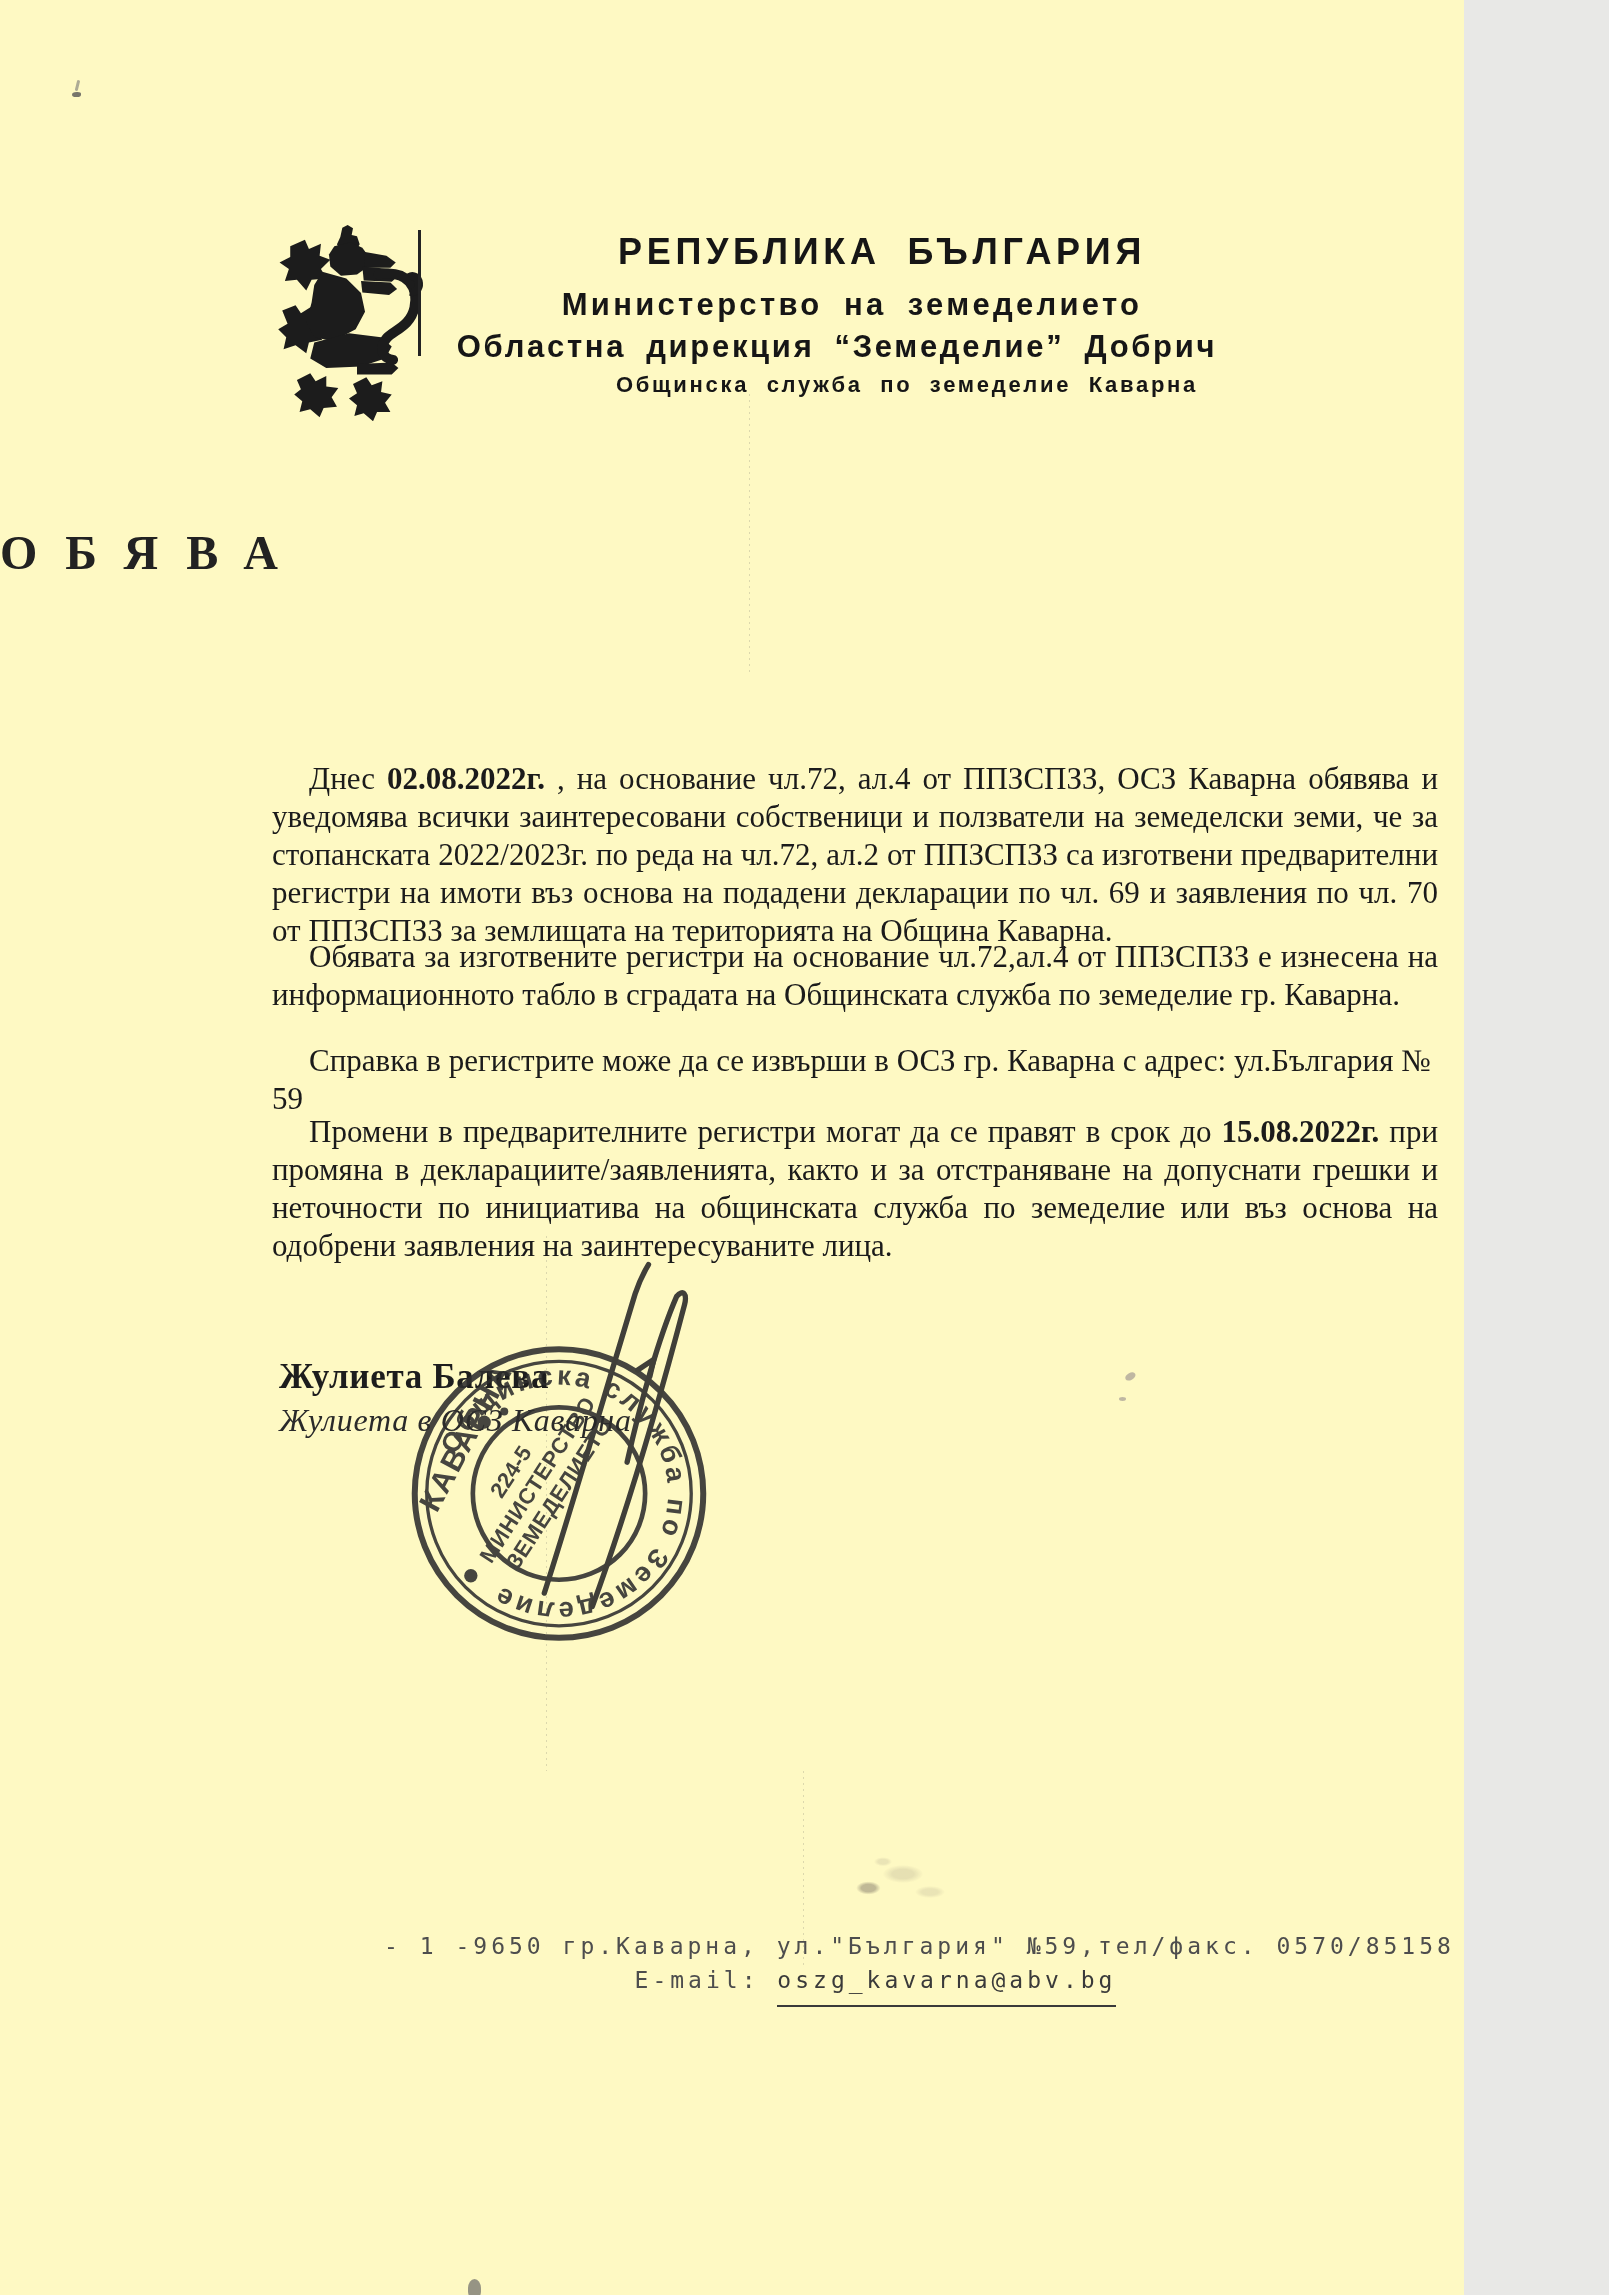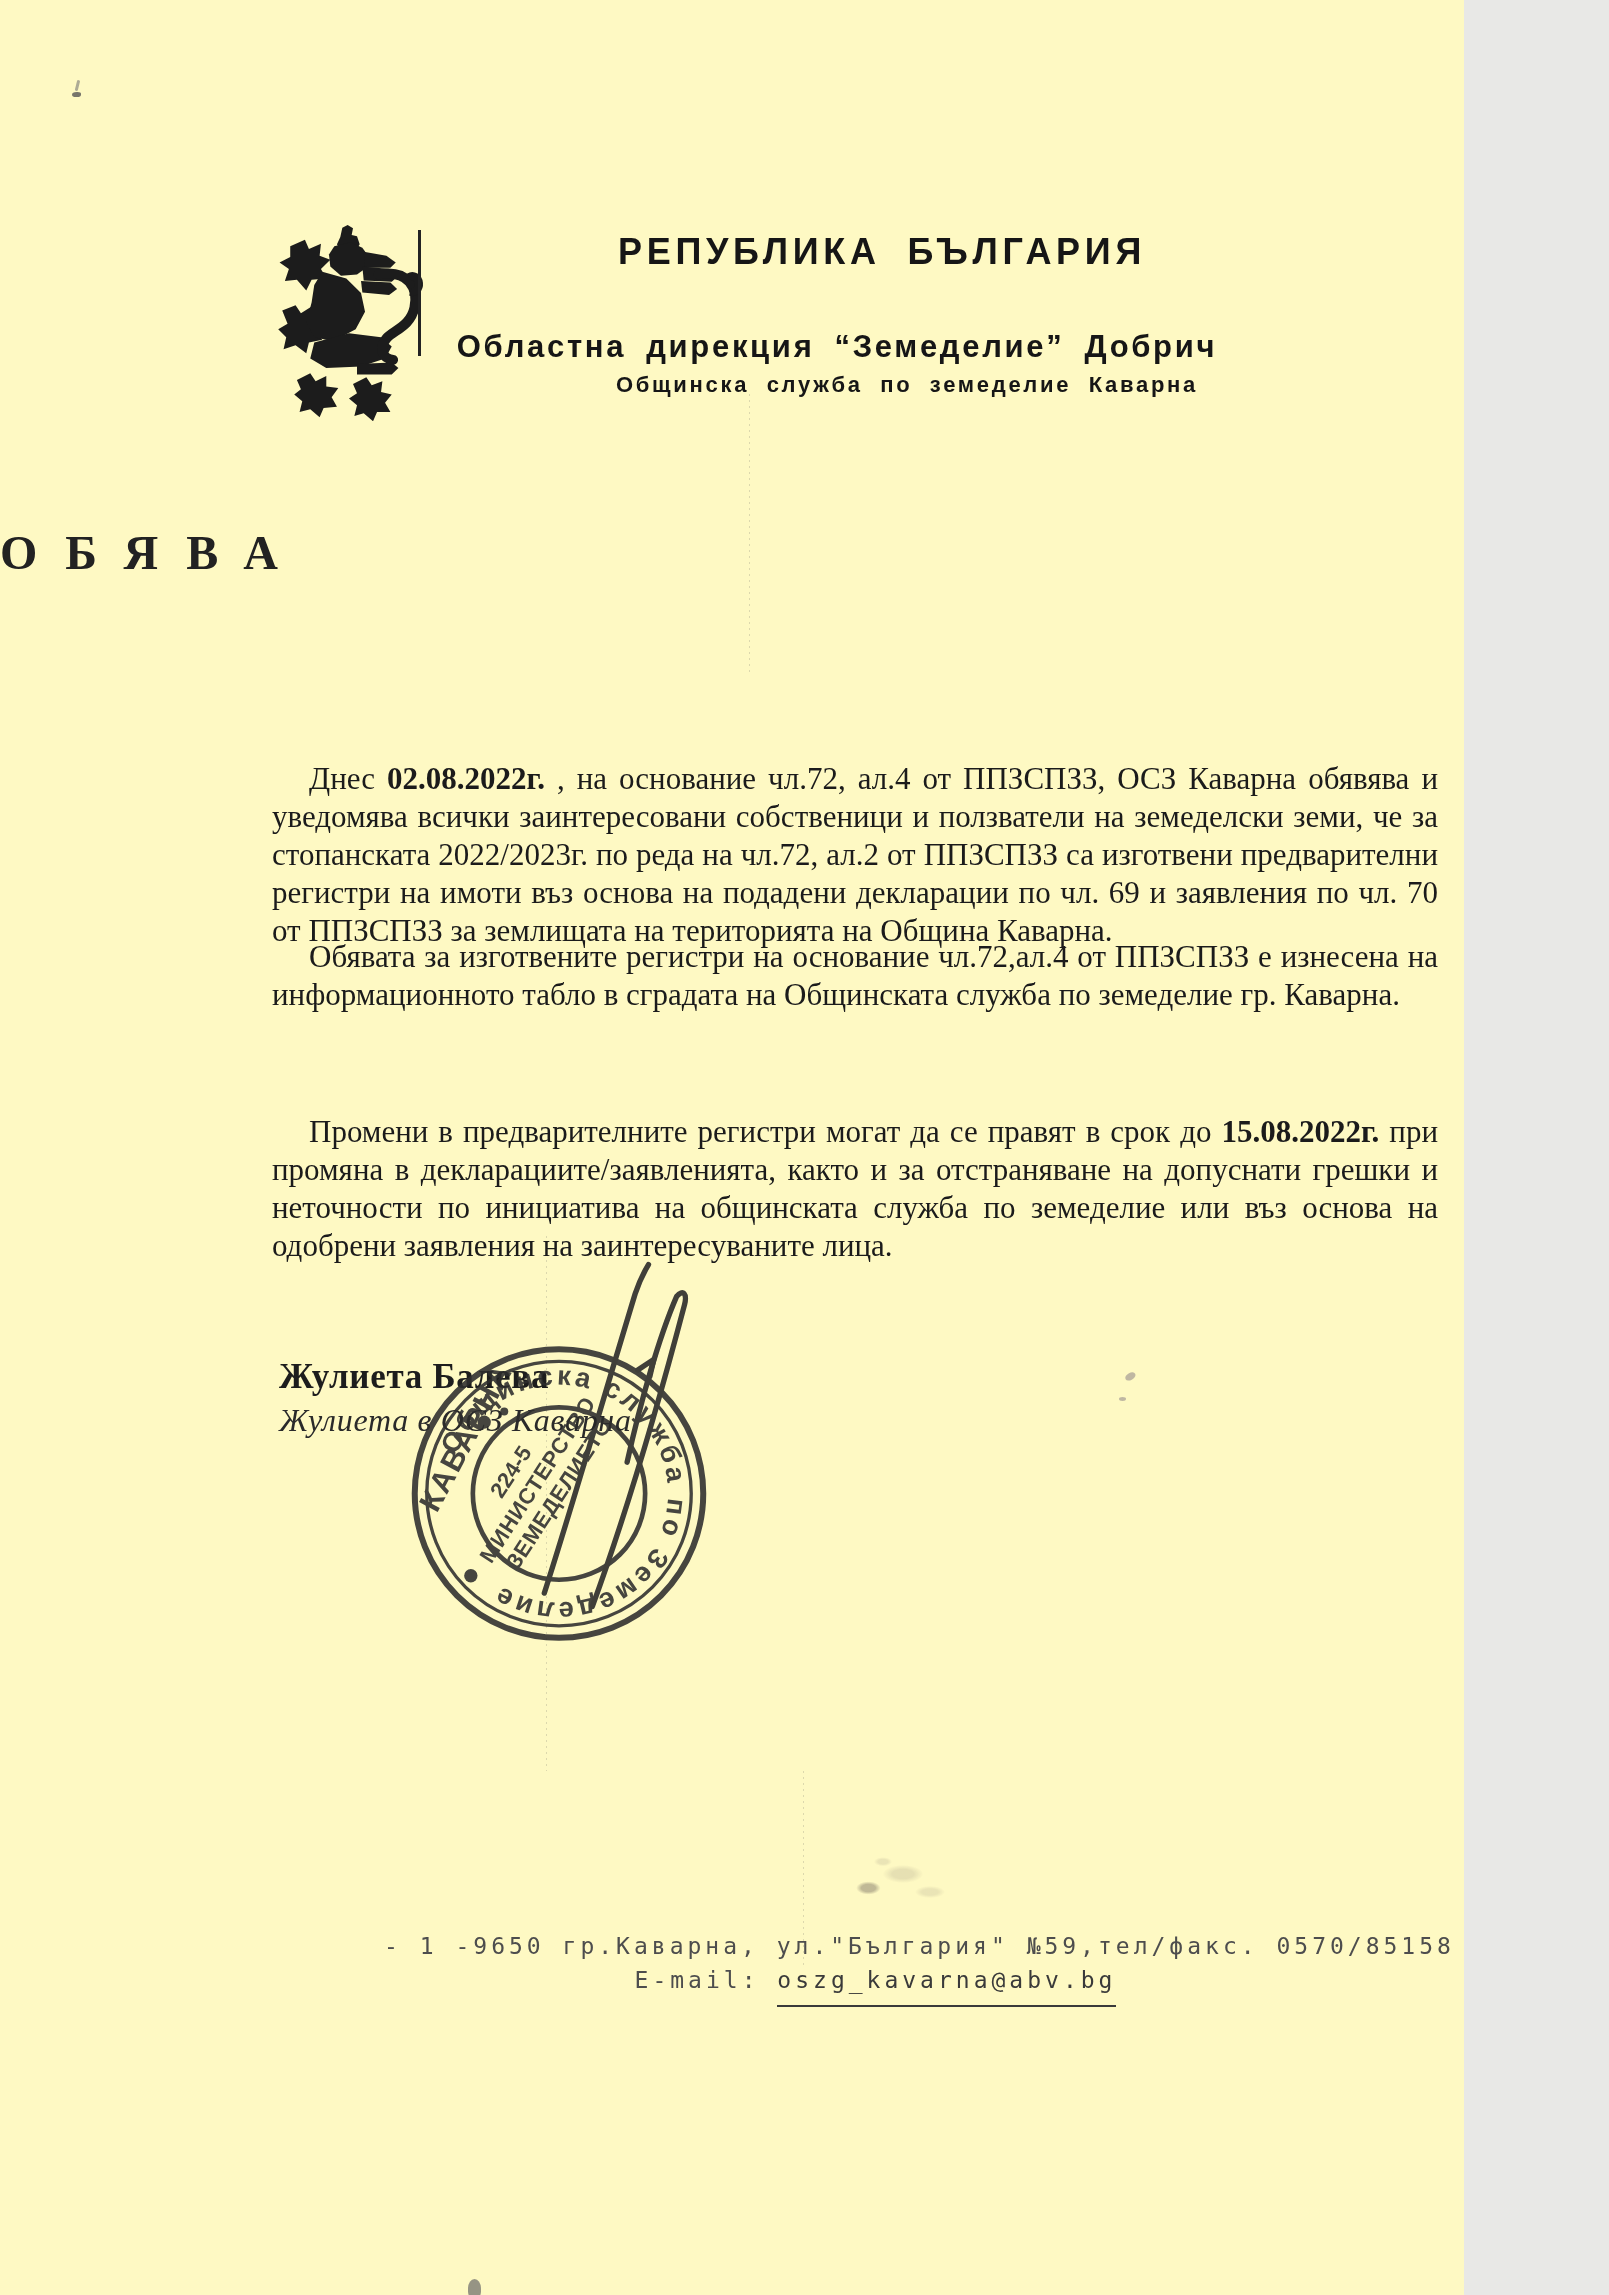--- a/index.html
+++ b/index.html
@@ -135,29 +135,31 @@
       <path d="M118,208 l52,-2 10,8 -10,10 -52,0 z"></path>
     </g>
 
     <path d="M150,74 C196,66 210,96 204,124 C198,152 172,158 162,170 C150,184 156,200 172,202" fill="none" stroke="#1c1c1c" stroke-width="15" stroke-linecap="round"></path>
     <path d="M196,78 a10,12 0 1,1 2,22" fill="none" stroke="#1c1c1c" stroke-width="12"></path>
   </svg>
 
   <div class="hdr-divider"></div>
 
   <div class="hdr-line hdr-country">РЕПУБЛИКА БЪЛГАРИЯ</div>
+  <div class="hdr-line hdr-ministry">Министерство на земеделието</div>
   <div class="hdr-line hdr-directorate">Областна дирекция “Земеделие” Добрич</div>
   <div class="hdr-line hdr-office">Общинска служба по земеделие Каварна</div>
 
   <div class="doc-title">ОБЯВА</div>
 
   <div class="para p1"><span class="indent"></span><span>Днес </span><span class="bold">02.08.2022г.</span><span> , на основание чл.72, ал.4 от ППЗСПЗЗ, ОСЗ Каварна обявява и уведомява всички заинтересовани собственици и ползватели на земеделски земи, че за стопанската 2022/2023г. по реда на чл.72, ал.2 от ППЗСПЗЗ са изготвени предварителни регистри на имоти въз основа на подадени декларации по чл. 69 и заявления по чл. 70 от ППЗСПЗЗ за землищата на територията на Община Каварна.</span></div>
 
   <div class="para p2"><span class="indent"></span><span>Обявата за изготвените регистри на основание чл.72,ал.4 от ППЗСПЗЗ е изнесена на информационното табло в сградата на Общинската служба по земеделие гр. Каварна.</span></div>
 
+  <div class="para p3 single"><span class="indent"></span><span>Справка в регистрите може да се извърши в ОСЗ  гр. Каварна с адрес: ул.България № 59</span></div>
 
   <div class="para p4"><span class="indent"></span><span>Промени в предварителните регистри могат да се правят в срок до </span><span class="bold">15.08.2022г.</span><span> при промяна в декларациите/заявленията, както и за отстраняване на допуснати грешки и неточности по инициатива на общинската служба по земеделие или въз основа на одобрени заявления на заинтересуваните лица.</span></div>
 
   <div class="sig-name">Жулиета Балева</div>
   <div class="sig-title">Жулиета в ОСЗ Каварна</div>
 
   <svg class="stamp" viewBox="0 0 566 660" aria-hidden="true">
     <defs>
       <path id="ringPath" d="M117,399 A163,163 0 1 1 443,399 A163,163 0 1 1 117,399"></path>
     </defs>

